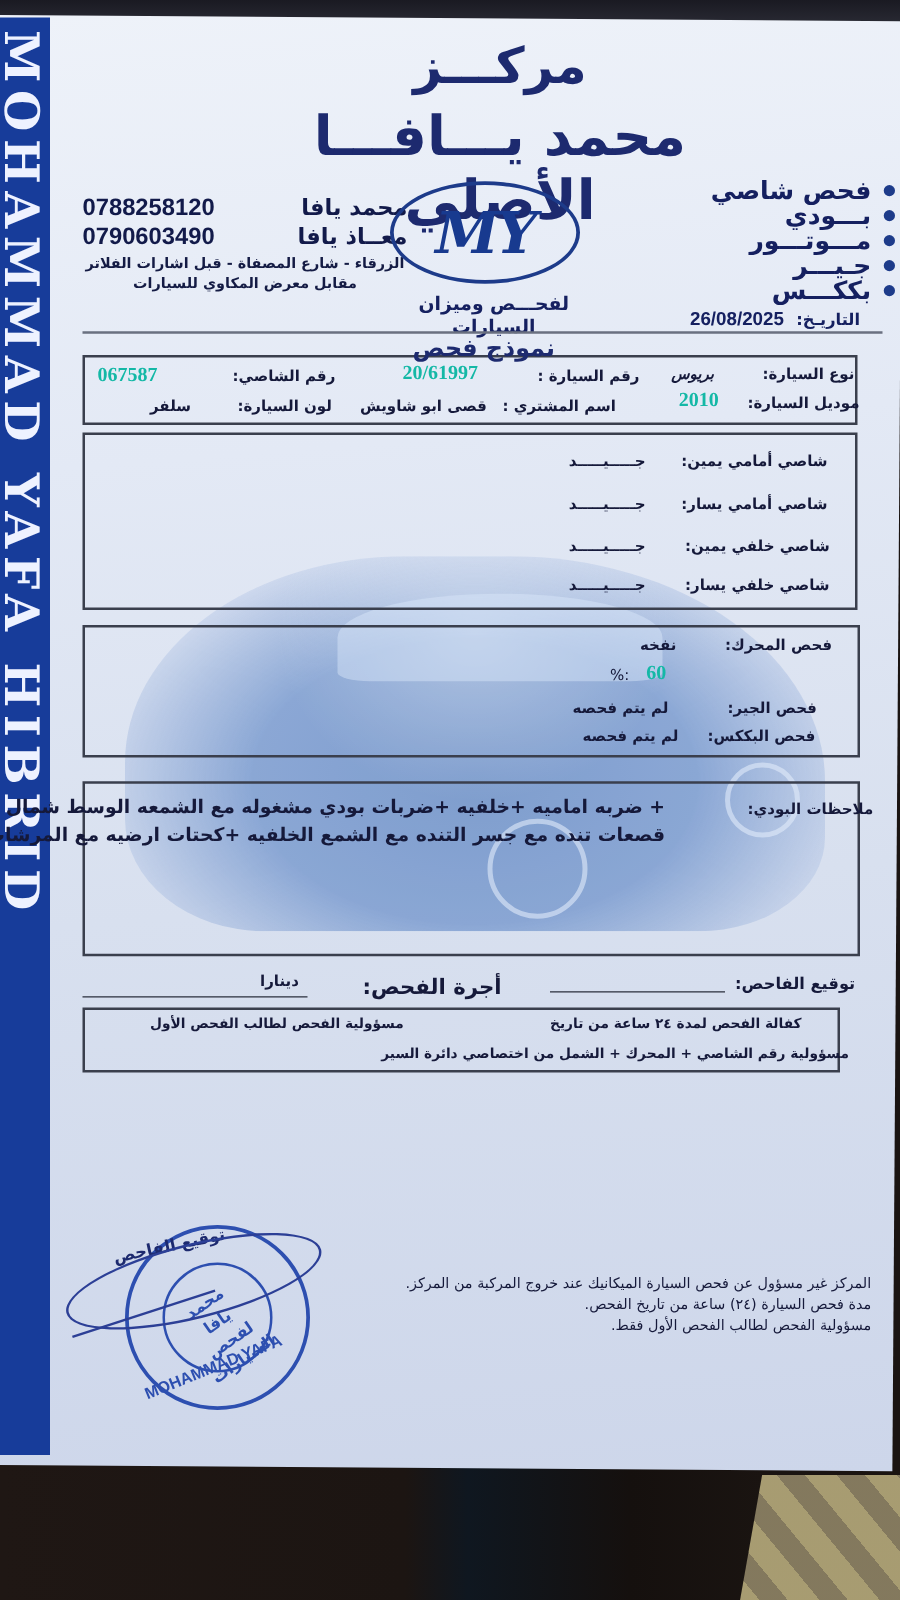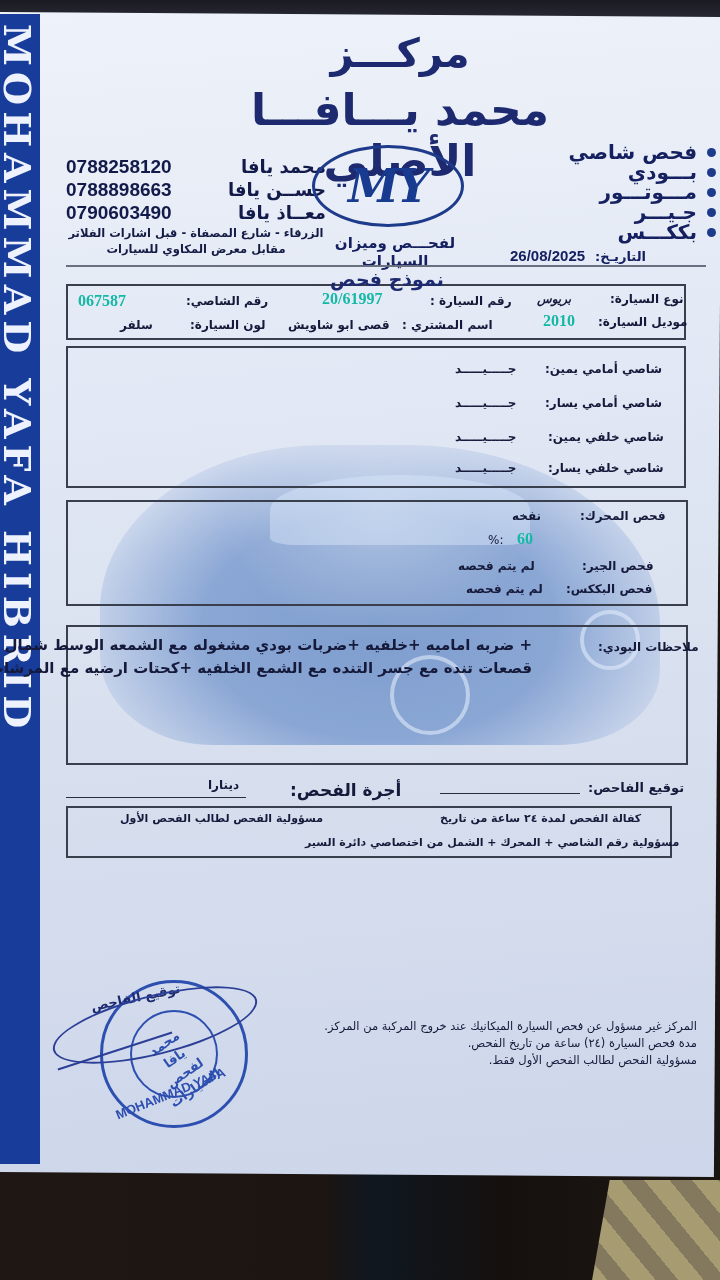--- a/index.html
+++ b/index.html
@@ -54,21 +54,21 @@
   .address { font-size: 11.5px; color: #141b44; text-align: center; margin-top: 2px; }
 
   .logo { position: absolute; left: 312px; top: 145px; width: 152px; height: 82px; border: 3px solid #1d3b8a; border-radius: 50%; display: flex; align-items: center; justify-content: center; }
   .logo-text { font-family: "DejaVu Serif", serif; font-weight: bold; font-size: 46px; color: #183a8f; letter-spacing: -2px; font-style: italic; }
   .logo-caption { position: absolute; left: 300px; top: 234px; width: 190px; text-align: center; font-size: 15px; color: #152060; }
 
   .services { position: absolute; left: 560px; top: 142px; width: 160px; }
   .service { display: flex; direction: rtl; align-items: center; height: 20px; font-size: 20px; color: #152060; }
   .service .dot { width: 9px; height: 9px; border-radius: 50%; background: #1d3b8a; margin-left: 10px; margin-right: 4px; flex-shrink: 0; }
   .date-row { position: absolute; left: 510px; top: 247px; direction: rtl; font-size: 13px; color: #152060; display: flex; gap: 10px; align-items: baseline; }
-  .date-val { font-family: "Liberation Sans", sans-serif; font-size: 15px; font-weight: bold; direction: ltr; }
+  .date-val { font-family: "Liberation Sans", sans-serif; font-size: 15px; font-weight: bold; direction: ltr; margin-left: 42px; }
 
   .hr { position: absolute; height: 0; border-top: 2px solid #6a7080; }
   .box { position: absolute; border: 2px solid #3a3f4d; }
 
   .form-title { position: absolute; left: 330px; top: 268px; font-size: 19px; color: #1d2a6f; }
   .label { font-size: 12px; color: #15193a; }
   .val { font-size: 12px; color: #15193a; }
   .num { font-family: Liberation Serif, serif; font-weight: bold; font-size: 16px; color: #14b8a6; }
   .abs { position: absolute; white-space: nowrap; }
 
@@ -115,24 +115,20 @@
 
 <div class="title1 ar">مركـــز</div>
 <div class="title2 ar">محمد يـــافـــا الأصلي</div>
 
 <div class="contacts">
   <div class="contact-row">
     <span class="contact-num">0788258120</span>
     <span class="contact-name ar">محمد يافا</span>
   </div>
   <div class="contact-row">
-    <span class="contact-num">0788898663</span>
-    <span class="contact-name ar">حســن يافا</span>
-  </div>
-  <div class="contact-row">
     <span class="contact-num">0790603490</span>
     <span class="contact-name ar">معــاذ يافا</span>
   </div>
   <div class="address ar">الزرقاء - شارع المصفاة - قبل اشارات الفلاتر</div>
   <div class="address ar">مقابل معرض المكاوي للسيارات</div>
 </div>
 
 <div class="logo">
   <span class="logo-text">MY</span>
 </div>

